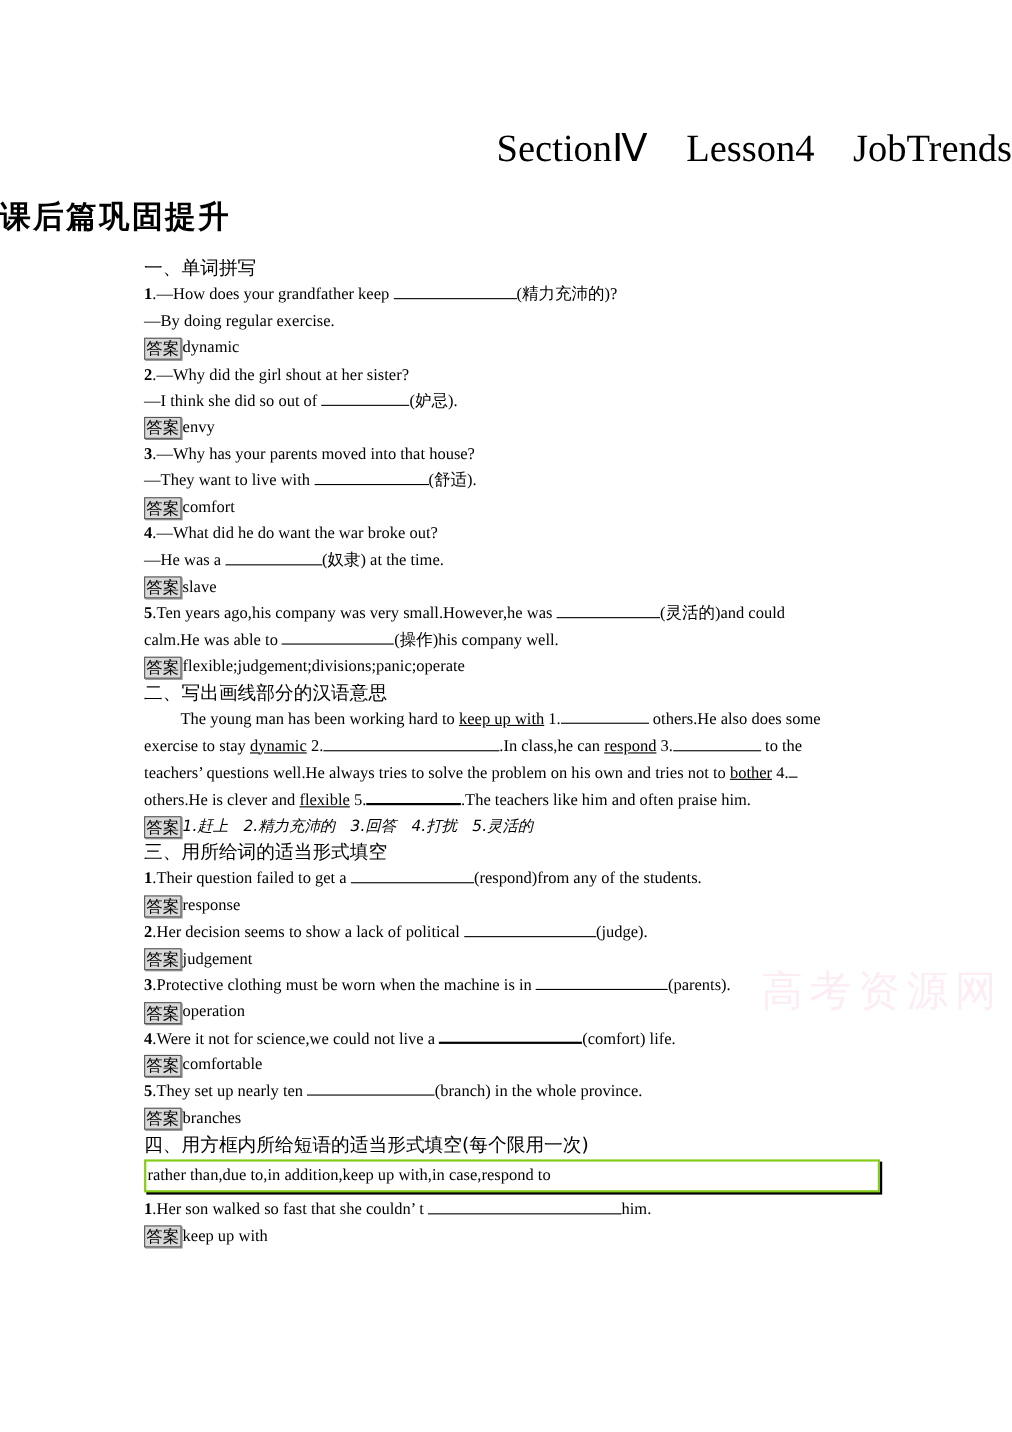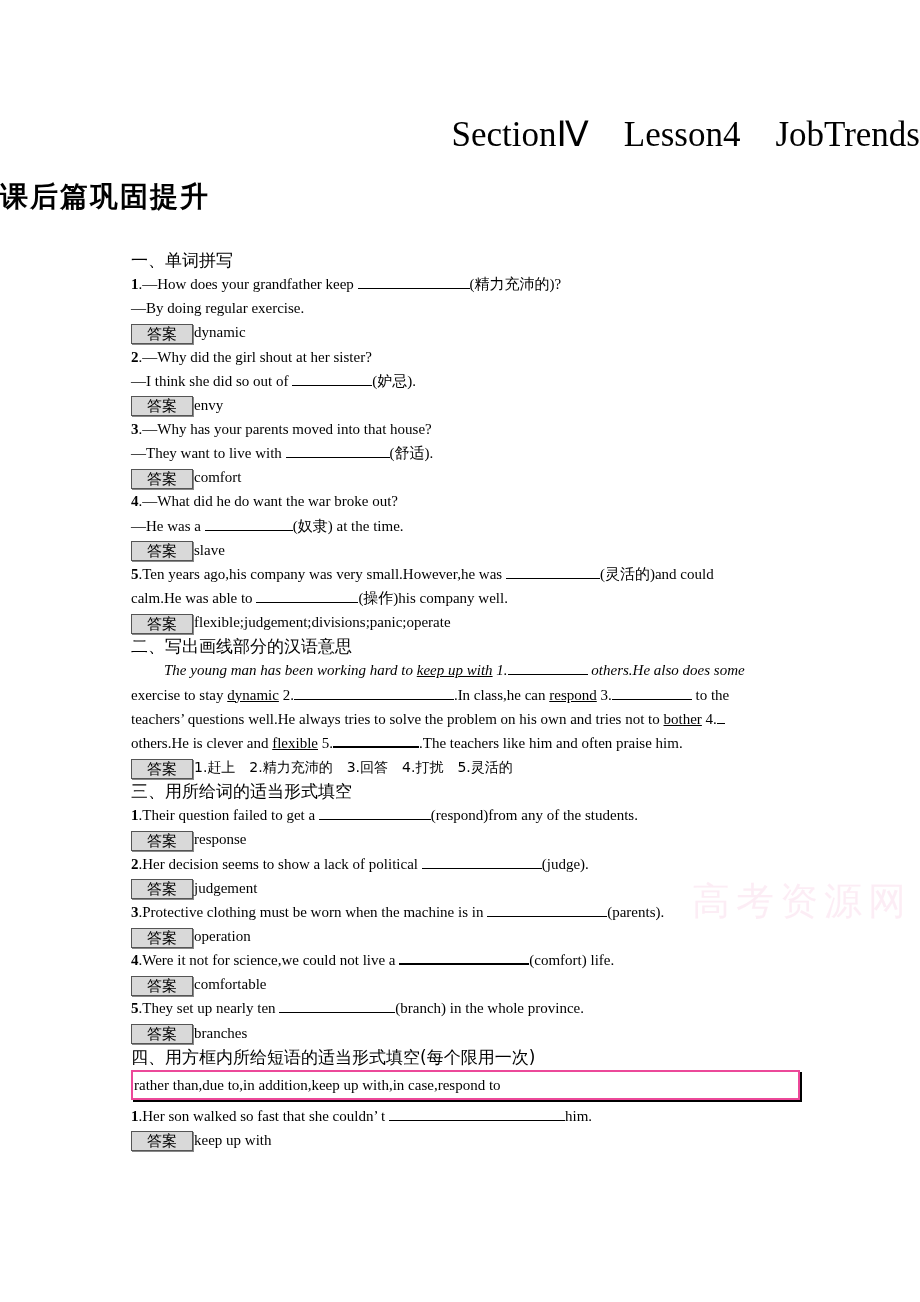--- a/index.html
+++ b/index.html
@@ -11,38 +11,38 @@
   .title {
     position: absolute; left: 0; width: 920px; top: 114px;
     text-align: right; font-size: 35px; letter-spacing: 0px;
     font-family: "Liberation Serif", serif; white-space: pre;
   }
   .subtitle {
     position: absolute; left: 0; width: 920px; top: 178px;
     text-align: left; font-size: 28px; font-weight: bold;
     font-family: "DejaVu Sans", sans-serif; letter-spacing: 2px;
   }
-  .content { position: absolute; left: 131px; top: 248px; width: 660px; }
+  .content { position: absolute; left: 131px; top: 232px; width: 660px; }
   .line { height: 24.15px; line-height: 24px; font-size: 15px; white-space: nowrap; }
   .sec-head { font-family: "DejaVu Sans", sans-serif; font-size: 17px; height: 24.15px; line-height: 24px; white-space: nowrap; }
   .num { font-weight: bold; }
   .blank { display: inline-block; border-bottom: 1px solid #000; height: 15px; vertical-align: baseline; }
   .ans-label {
     display: inline-block; background: #d9d9d9; border: 1px solid #555;
     font-family: "DejaVu Sans", sans-serif; font-size: 15px; line-height: 18px;
-    padding: 0 15px; vertical-align: middle; margin-right: 1px;
+    padding: 0 1px; vertical-align: middle; margin-right: 1px;
     box-shadow: 1px 1px 0 #888;
   }
   .u { text-decoration: underline; }
-  .indent { padding-left: 33px; font-style: italic; }
+  .indent { padding-left: 33px; }
   .phrase-box {
-    border: 2px solid #ec4899; box-shadow: 2px 2px 0 #000; height: 26px; line-height: 26px;
+    border: 2px solid #84cc16; box-shadow: 2px 2px 0 #000; height: 26px; line-height: 26px;
     font-size: 15px; padding-left: 1px; width: 664px; margin: 1px 0 4px 0; white-space: nowrap;
   }
-  .zh { font-family: "DejaVu Sans", sans-serif; font-size: 14px; }
+  .zh { font-family: "DejaVu Sans", sans-serif; font-size: 14px; font-style: italic; }
   .watermark {
     position: absolute; left: 692px; top: 876px; font-size: 38px; color: #fbe0ee;
     font-family: "DejaVu Sans", sans-serif; letter-spacing: 6px; opacity: 0.55;
   }
 </style>
 </head>
 <body>
 
 <div class="title">SectionⅣ    Lesson4    JobTrends</div>
 <div class="subtitle">课后篇巩固提升</div>

